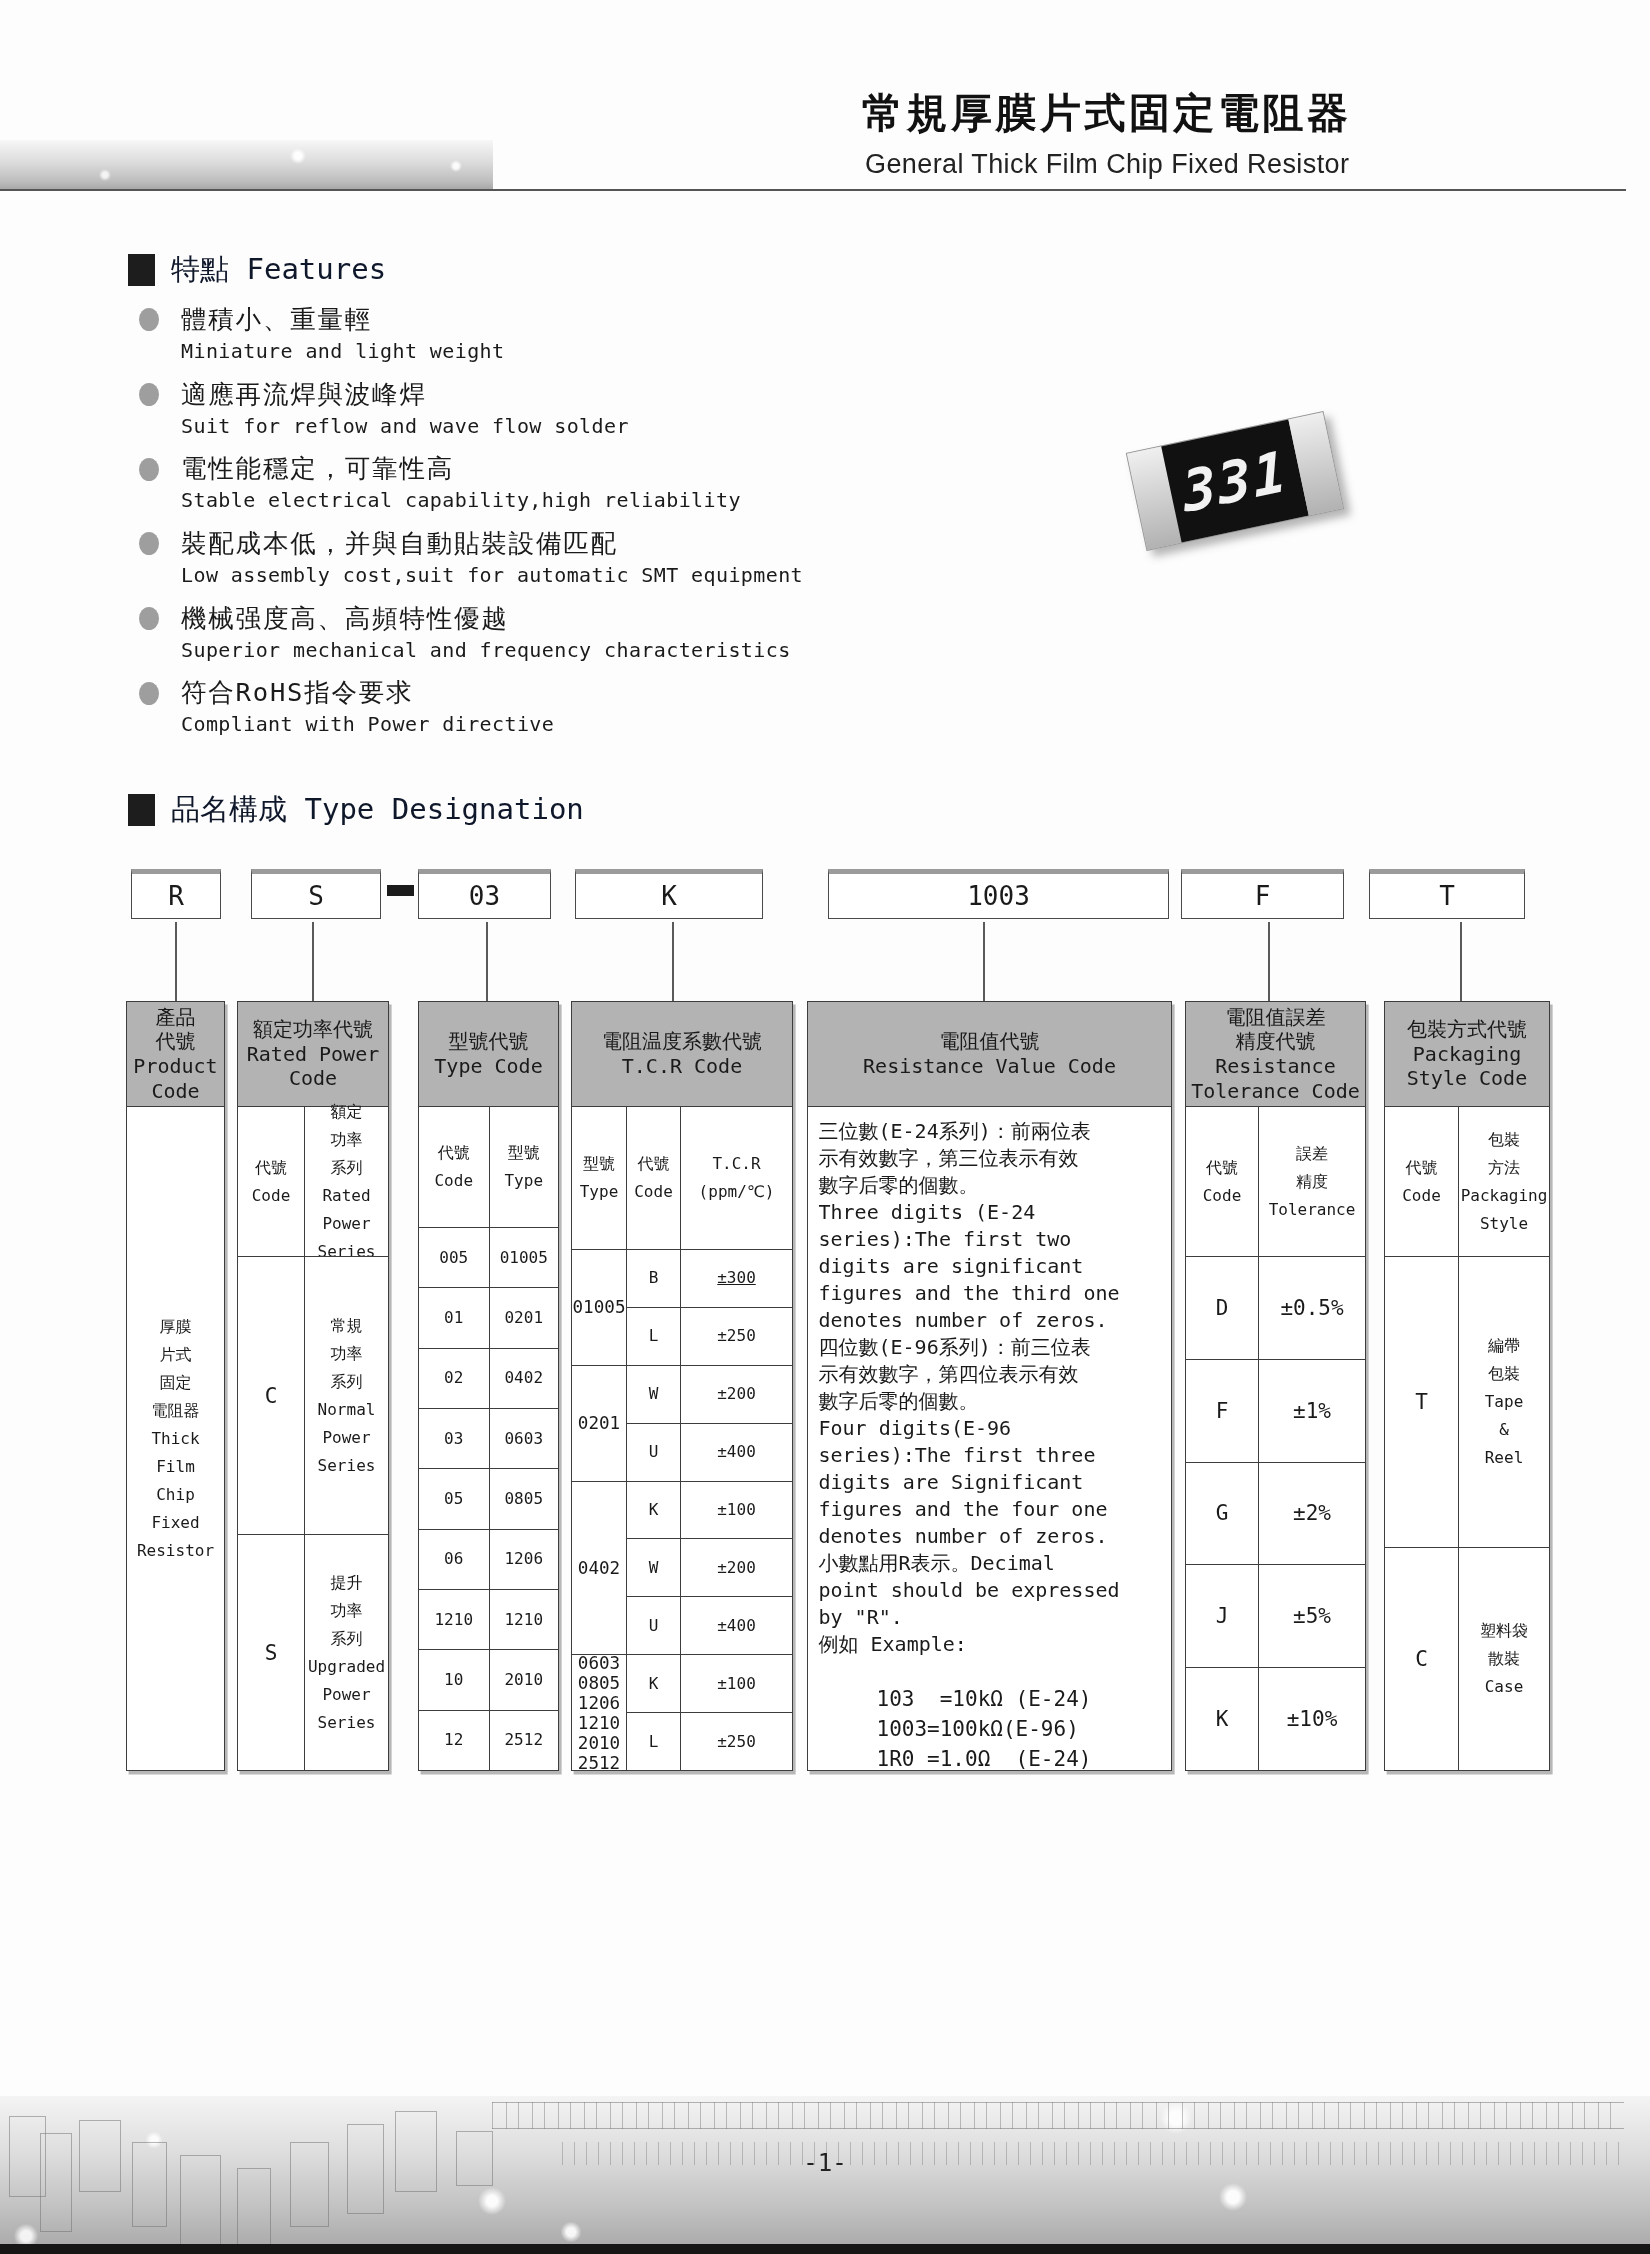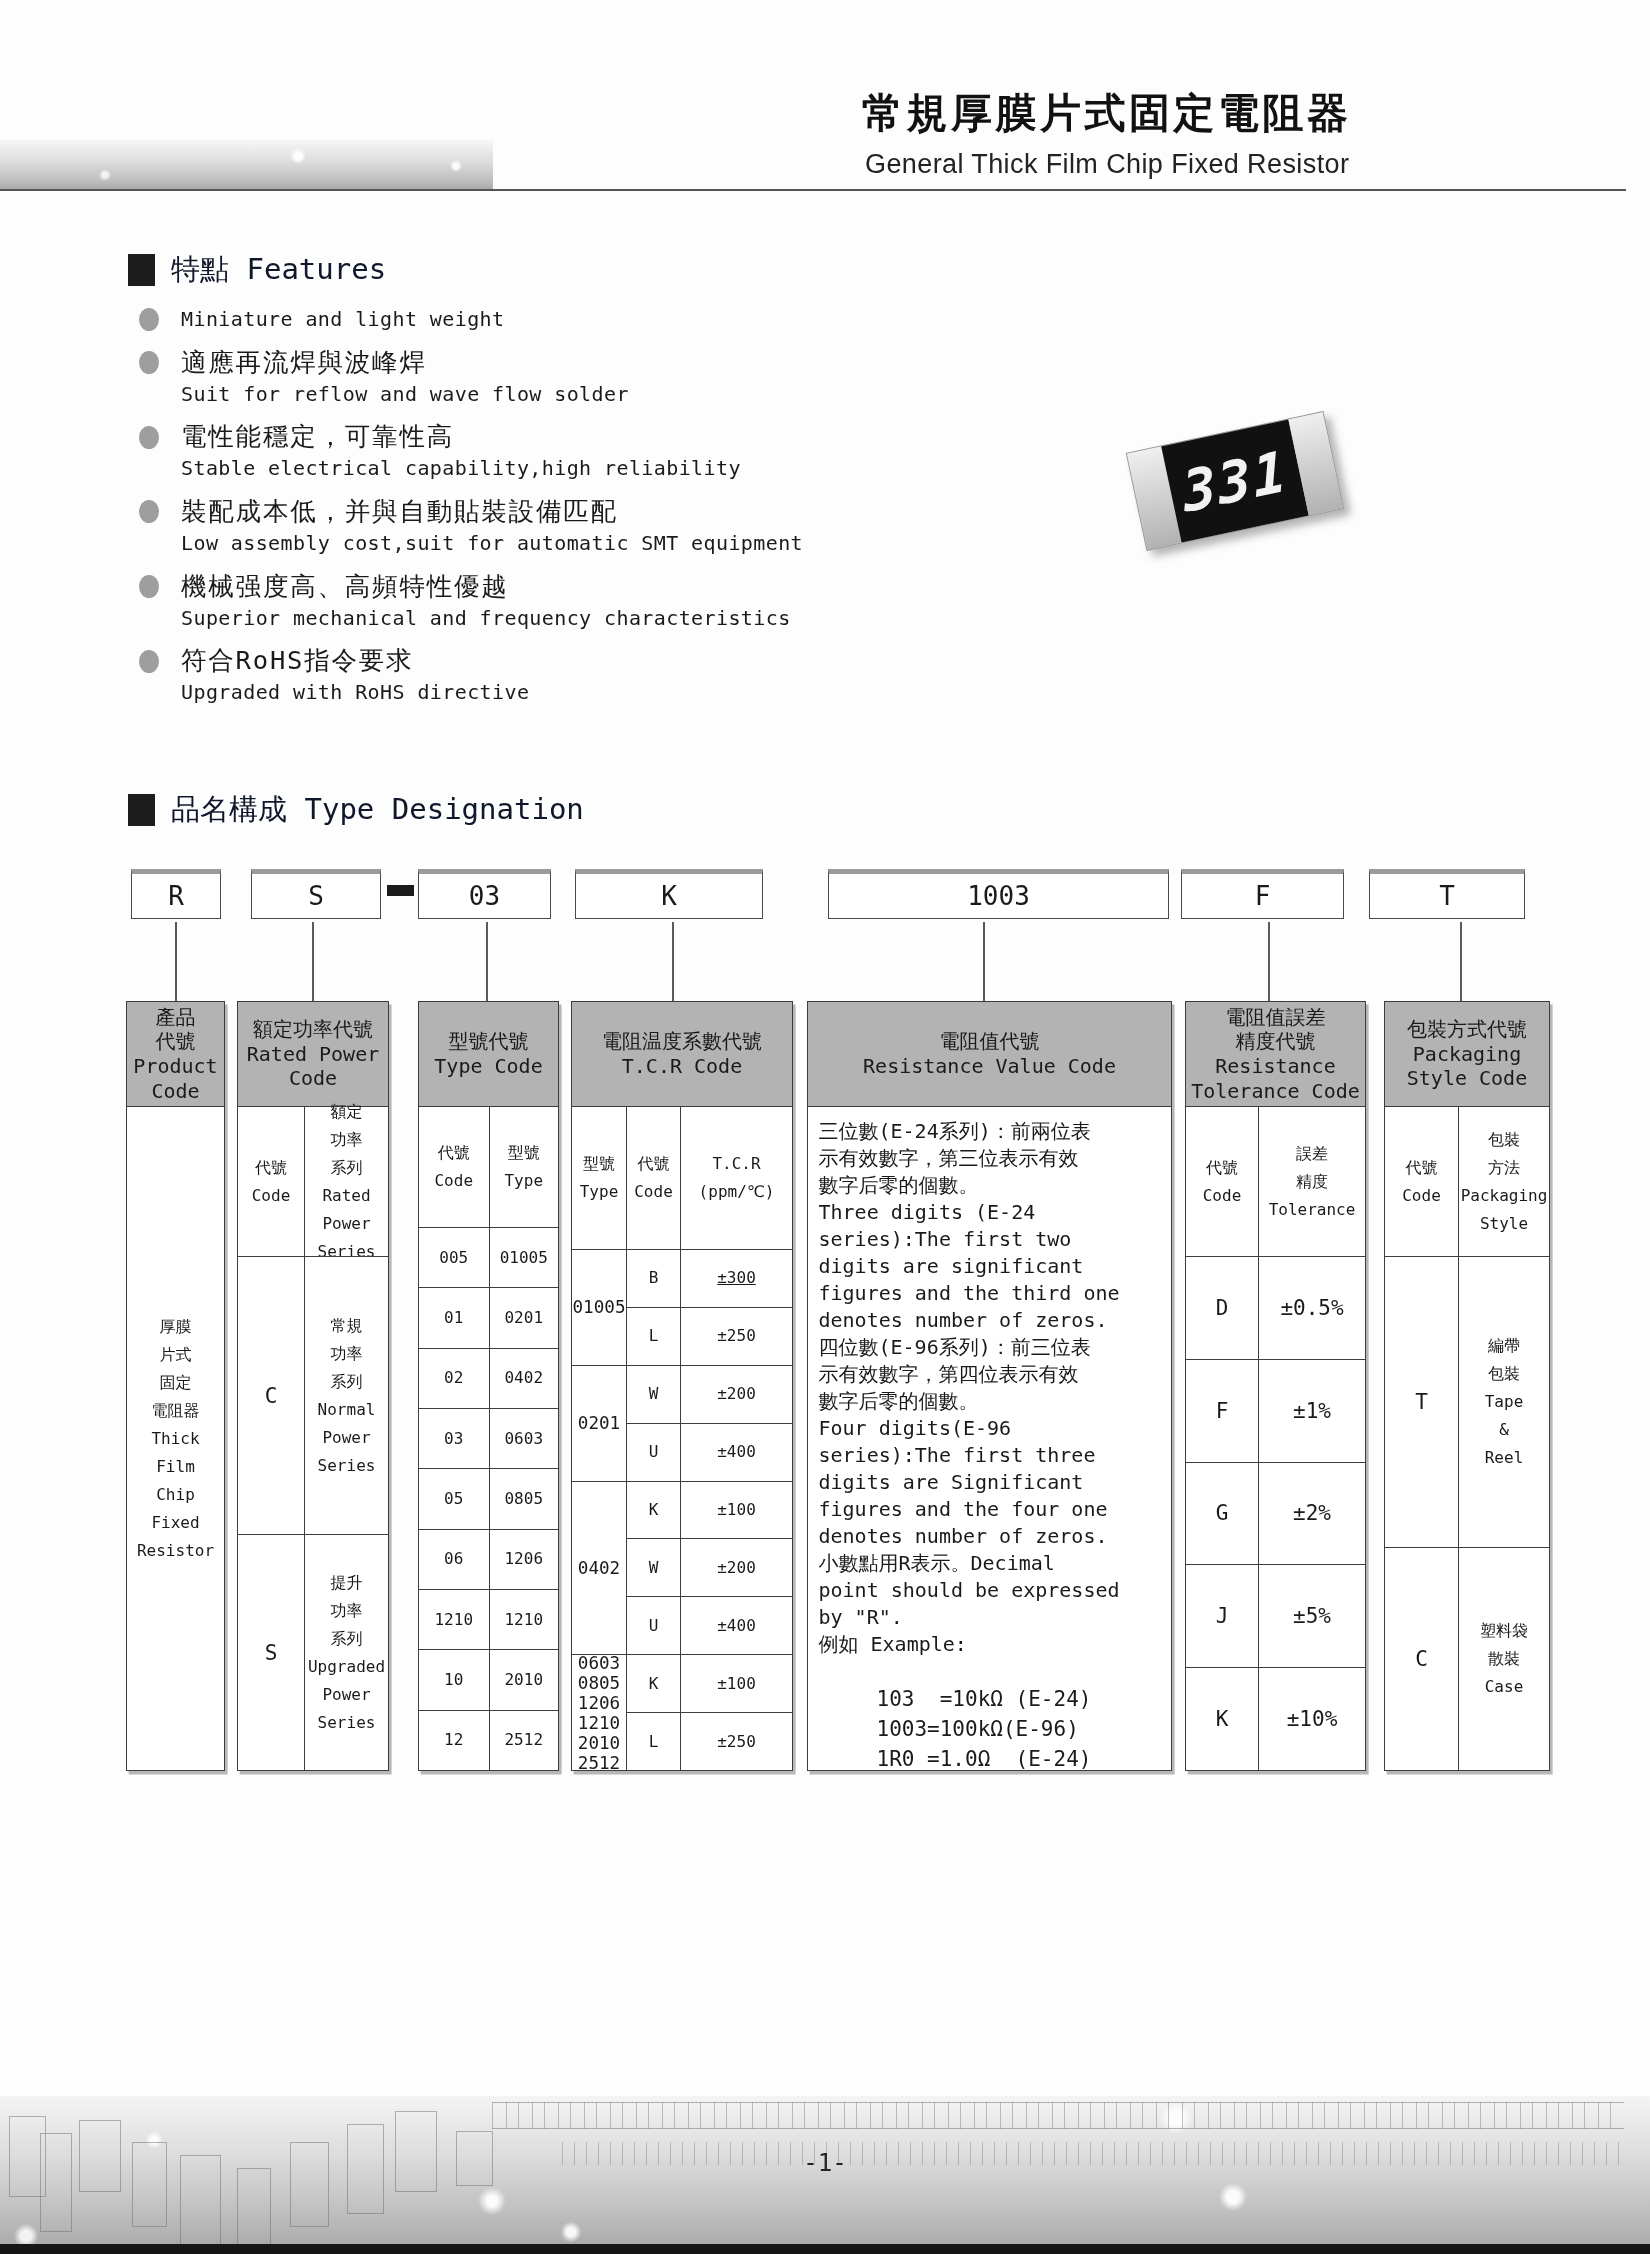--- a/index.html
+++ b/index.html
@@ -89,20 +89,21 @@
   <div class="title-en">General Thick Film Chip Fixed Resistor</div>
 
   <div class="sec-head" style="left:128px;top:250px;">
     <span class="sec-sq"></span>
     <span>特點 Features</span>
   </div>
 
   <div class="feat" style="top:303px;">
     <div class="feat-item">
       <span class="feat-dot"></span>
+      <div class="feat-cn">體積小、重量輕</div>
       <div class="feat-en">Miniature and light weight</div>
     </div>
     <div class="feat-item">
       <span class="feat-dot"></span>
       <div class="feat-cn">適應再流焊與波峰焊</div>
       <div class="feat-en">Suit for reflow and wave flow solder</div>
     </div>
     <div class="feat-item">
       <span class="feat-dot"></span>
       <div class="feat-cn">電性能穩定，可靠性高</div>
@@ -114,21 +115,21 @@
       <div class="feat-en">Low assembly cost,suit for automatic SMT equipment</div>
     </div>
     <div class="feat-item">
       <span class="feat-dot"></span>
       <div class="feat-cn">機械强度高、高頻特性優越</div>
       <div class="feat-en">Superior mechanical and frequency characteristics</div>
     </div>
     <div class="feat-item">
       <span class="feat-dot"></span>
       <div class="feat-cn">符合RoHS指令要求</div>
-      <div class="feat-en">Upgraded with RoHS directive</div>
+      <div class="feat-en">Compliant with Power directive</div>
     </div>
   </div>
 
   <div class="chip-wrap">
     <div class="chip">
       <div class="chip-cap"></div>
       <div class="chip-body">
         <span class="chip-mark">331</span>
       </div>
       <div class="chip-cap"></div>

